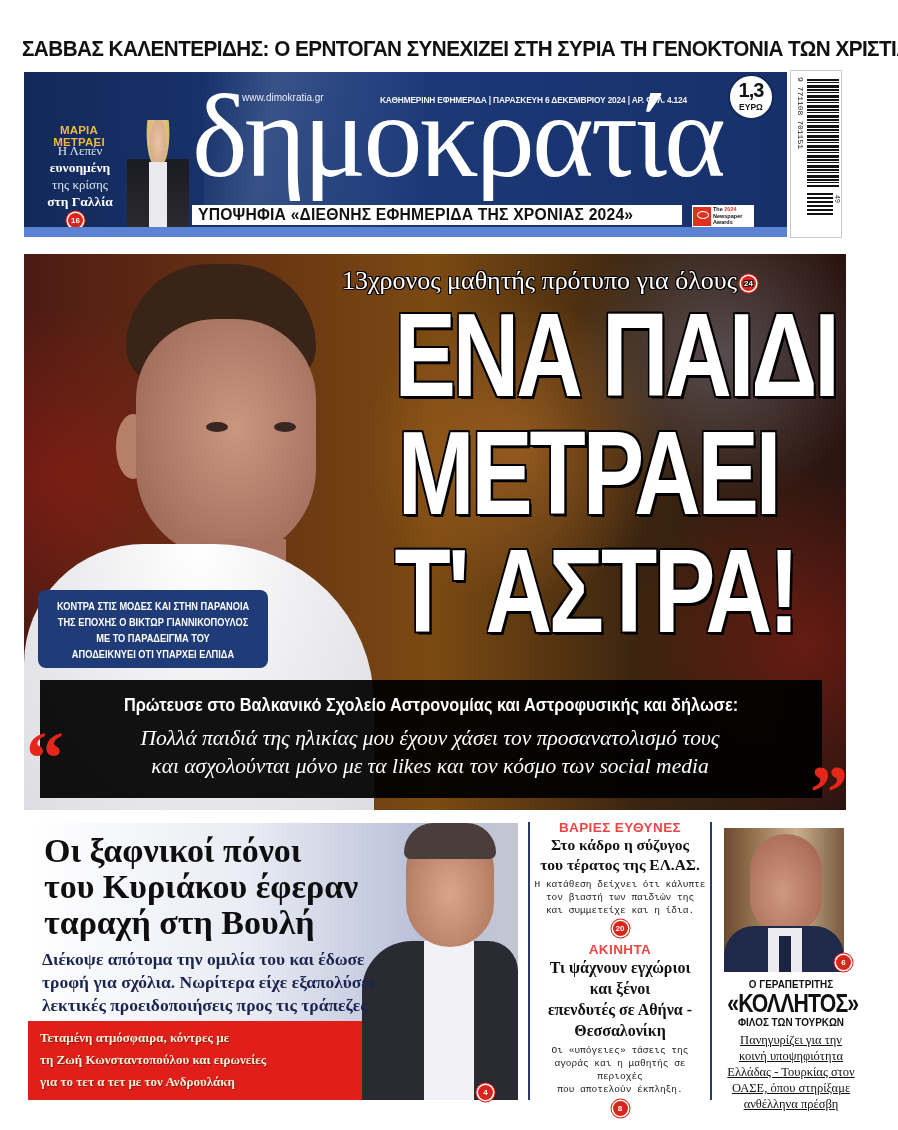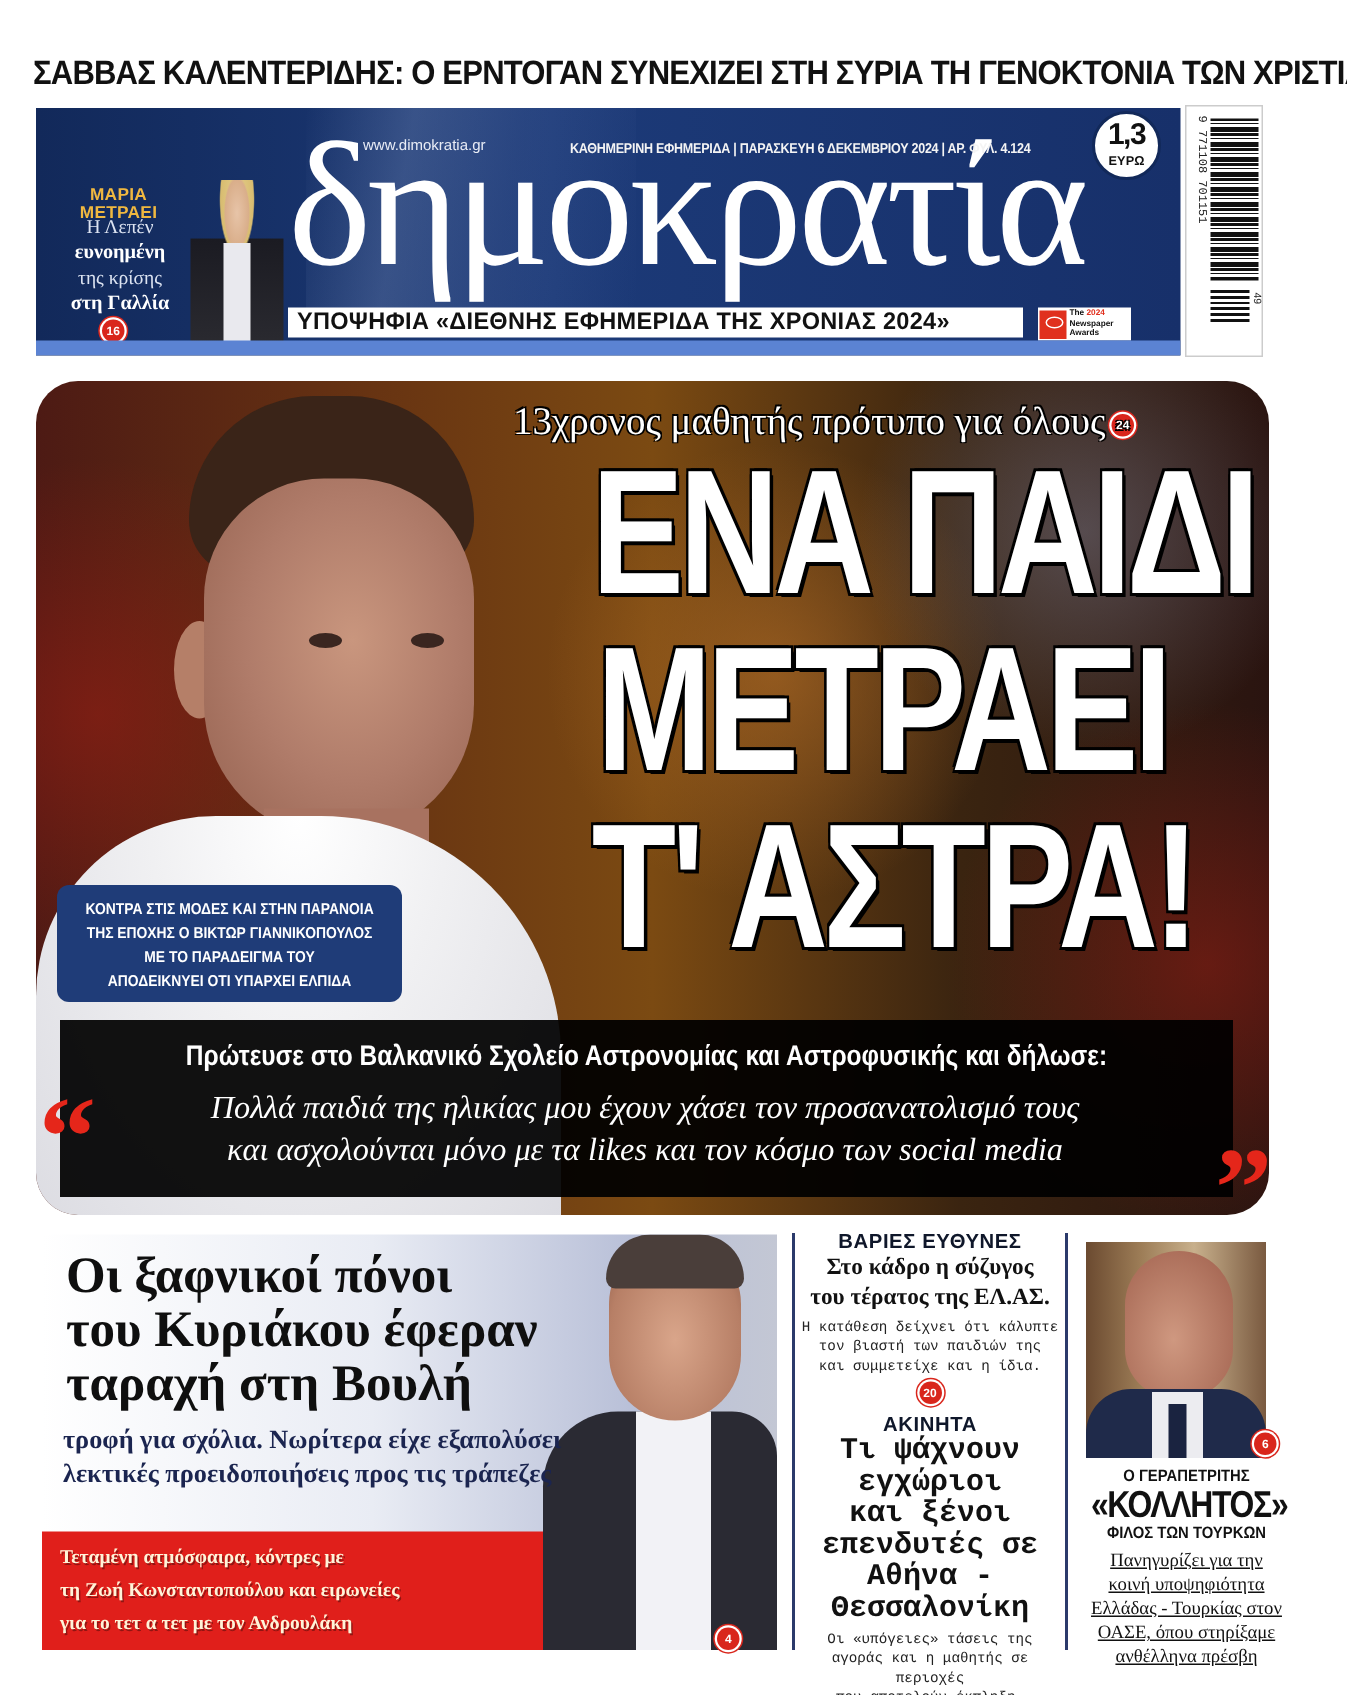--- a/index.html
+++ b/index.html
@@ -108,21 +108,20 @@
   }
 
   .hero {
     position: absolute; left: 24px; top: 254px; width: 822px; height: 556px; overflow: hidden;
     background:
       radial-gradient(circle at 85% 18%, rgba(120,120,140,0.5) 0%, transparent 18%),
       radial-gradient(circle at 60% 35%, rgba(180,110,40,0.6) 0%, transparent 25%),
       radial-gradient(circle at 95% 70%, rgba(140,30,20,0.6) 0%, transparent 20%),
       radial-gradient(circle at 5% 40%, rgba(150,30,20,0.6) 0%, transparent 20%),
       linear-gradient(90deg, #4d1a14 0%, #6a3612 30%, #7b4a12 50%, #3a2410 75%, #2a1410 100%);
-    border-radius: 28px;
   }
   .kid {
     position: absolute; left: 42px; top: 10px; width: 230px; height: 470px;
   }
   .kid .hair {
     position: absolute; left: 60px; top: 0; width: 190px; height: 120px; border-radius: 90px 90px 40px 40px;
     background: #3a2418;
   }
   .kid .face {
     position: absolute; left: 70px; top: 55px; width: 180px; height: 240px; border-radius: 80px 80px 90px 90px;
@@ -210,21 +209,21 @@
   }
   .pm-photo .shirtv {
     position: absolute; left: 76px; top: 118px; width: 50px; height: 160px; background: #f2f2f6;
   }
   .pm-badge { position: absolute; left: 478px; top: 1085px; }
 
   .divider-v { position: absolute; width: 2px; background: #2b3a6b; }
 
   .col-mid { position: absolute; left: 532px; top: 820px; width: 176px; text-align: center; }
   .section-label {
-    font-family: "Liberation Sans", sans-serif; font-weight: bold; color: #0f172a;
+    font-family: "Liberation Sans", sans-serif; font-weight: bold; color: #ef4444;
     font-size: 13.5px; letter-spacing: 0.4px;
   }
   .mid-head {
     font-family: "Liberation Serif", serif; color: #111; font-size: 15.5px; line-height: 20px; font-weight: bold;
   }
   .mid-body {
     font-family: Liberation Mono, monospace; color: #222; font-size: 9.5px; line-height: 13px; margin-top: 3px;
   }
   .col-mid .page-badge { margin-top: 4px; }
 
@@ -340,20 +339,21 @@
     <div class="shirtv"></div>
     <div class="head"></div>
     <div class="hairline"></div>
   </div>
   <div class="pm-head">
     <div>Οι ξαφνικοί πόνοι</div>
     <div>του Κυριάκου έφεραν</div>
     <div>ταραχή στη Βουλή</div>
   </div>
   <div class="pm-body">
+    <div>Διέκοψε απότομα την ομιλία του και έδωσε</div>
     <div>τροφή για σχόλια. Νωρίτερα είχε εξαπολύσει</div>
     <div>λεκτικές προειδοποιήσεις προς τις τράπεζες</div>
   </div>
   <div class="pm-red">
     <div>Τεταμένη ατμόσφαιρα, κόντρες με</div>
     <div>τη Ζωή Κωνσταντοπούλου και ειρωνείες</div>
     <div>για το τετ α τετ με τον Ανδρουλάκη</div>
   </div>
 </div>
 <span class="page-badge pm-badge">4</span>
@@ -370,21 +370,21 @@
     </div>
     <div class="mid-body">
       <div>Η κατάθεση δείχνει ότι κάλυπτε</div>
       <div>τον βιαστή των παιδιών της</div>
       <div>και συμμετείχε και η ίδια.</div>
     </div>
     <span class="page-badge">20</span>
   </div>
   <div style="margin-top:6px;">
     <div class="section-label">ΑΚΙΝΗΤΑ</div>
-    <div class="mid-head" style="font-size:20px;line-height:21px;font-family:Liberation Mono, monospace;">
+    <div class="mid-head" style="font-size:16px;line-height:21px;">
       <div>Τι ψάχνουν εγχώριοι</div>
       <div>και ξένοι</div>
       <div>επενδυτές σε Αθήνα -</div>
       <div>Θεσσαλονίκη</div>
     </div>
     <div class="mid-body">
       <div>Οι «υπόγειες» τάσεις της</div>
       <div>αγοράς και η μαθητής σε περιοχές</div>
       <div>που αποτελούν έκπληξη.</div>
     </div>

